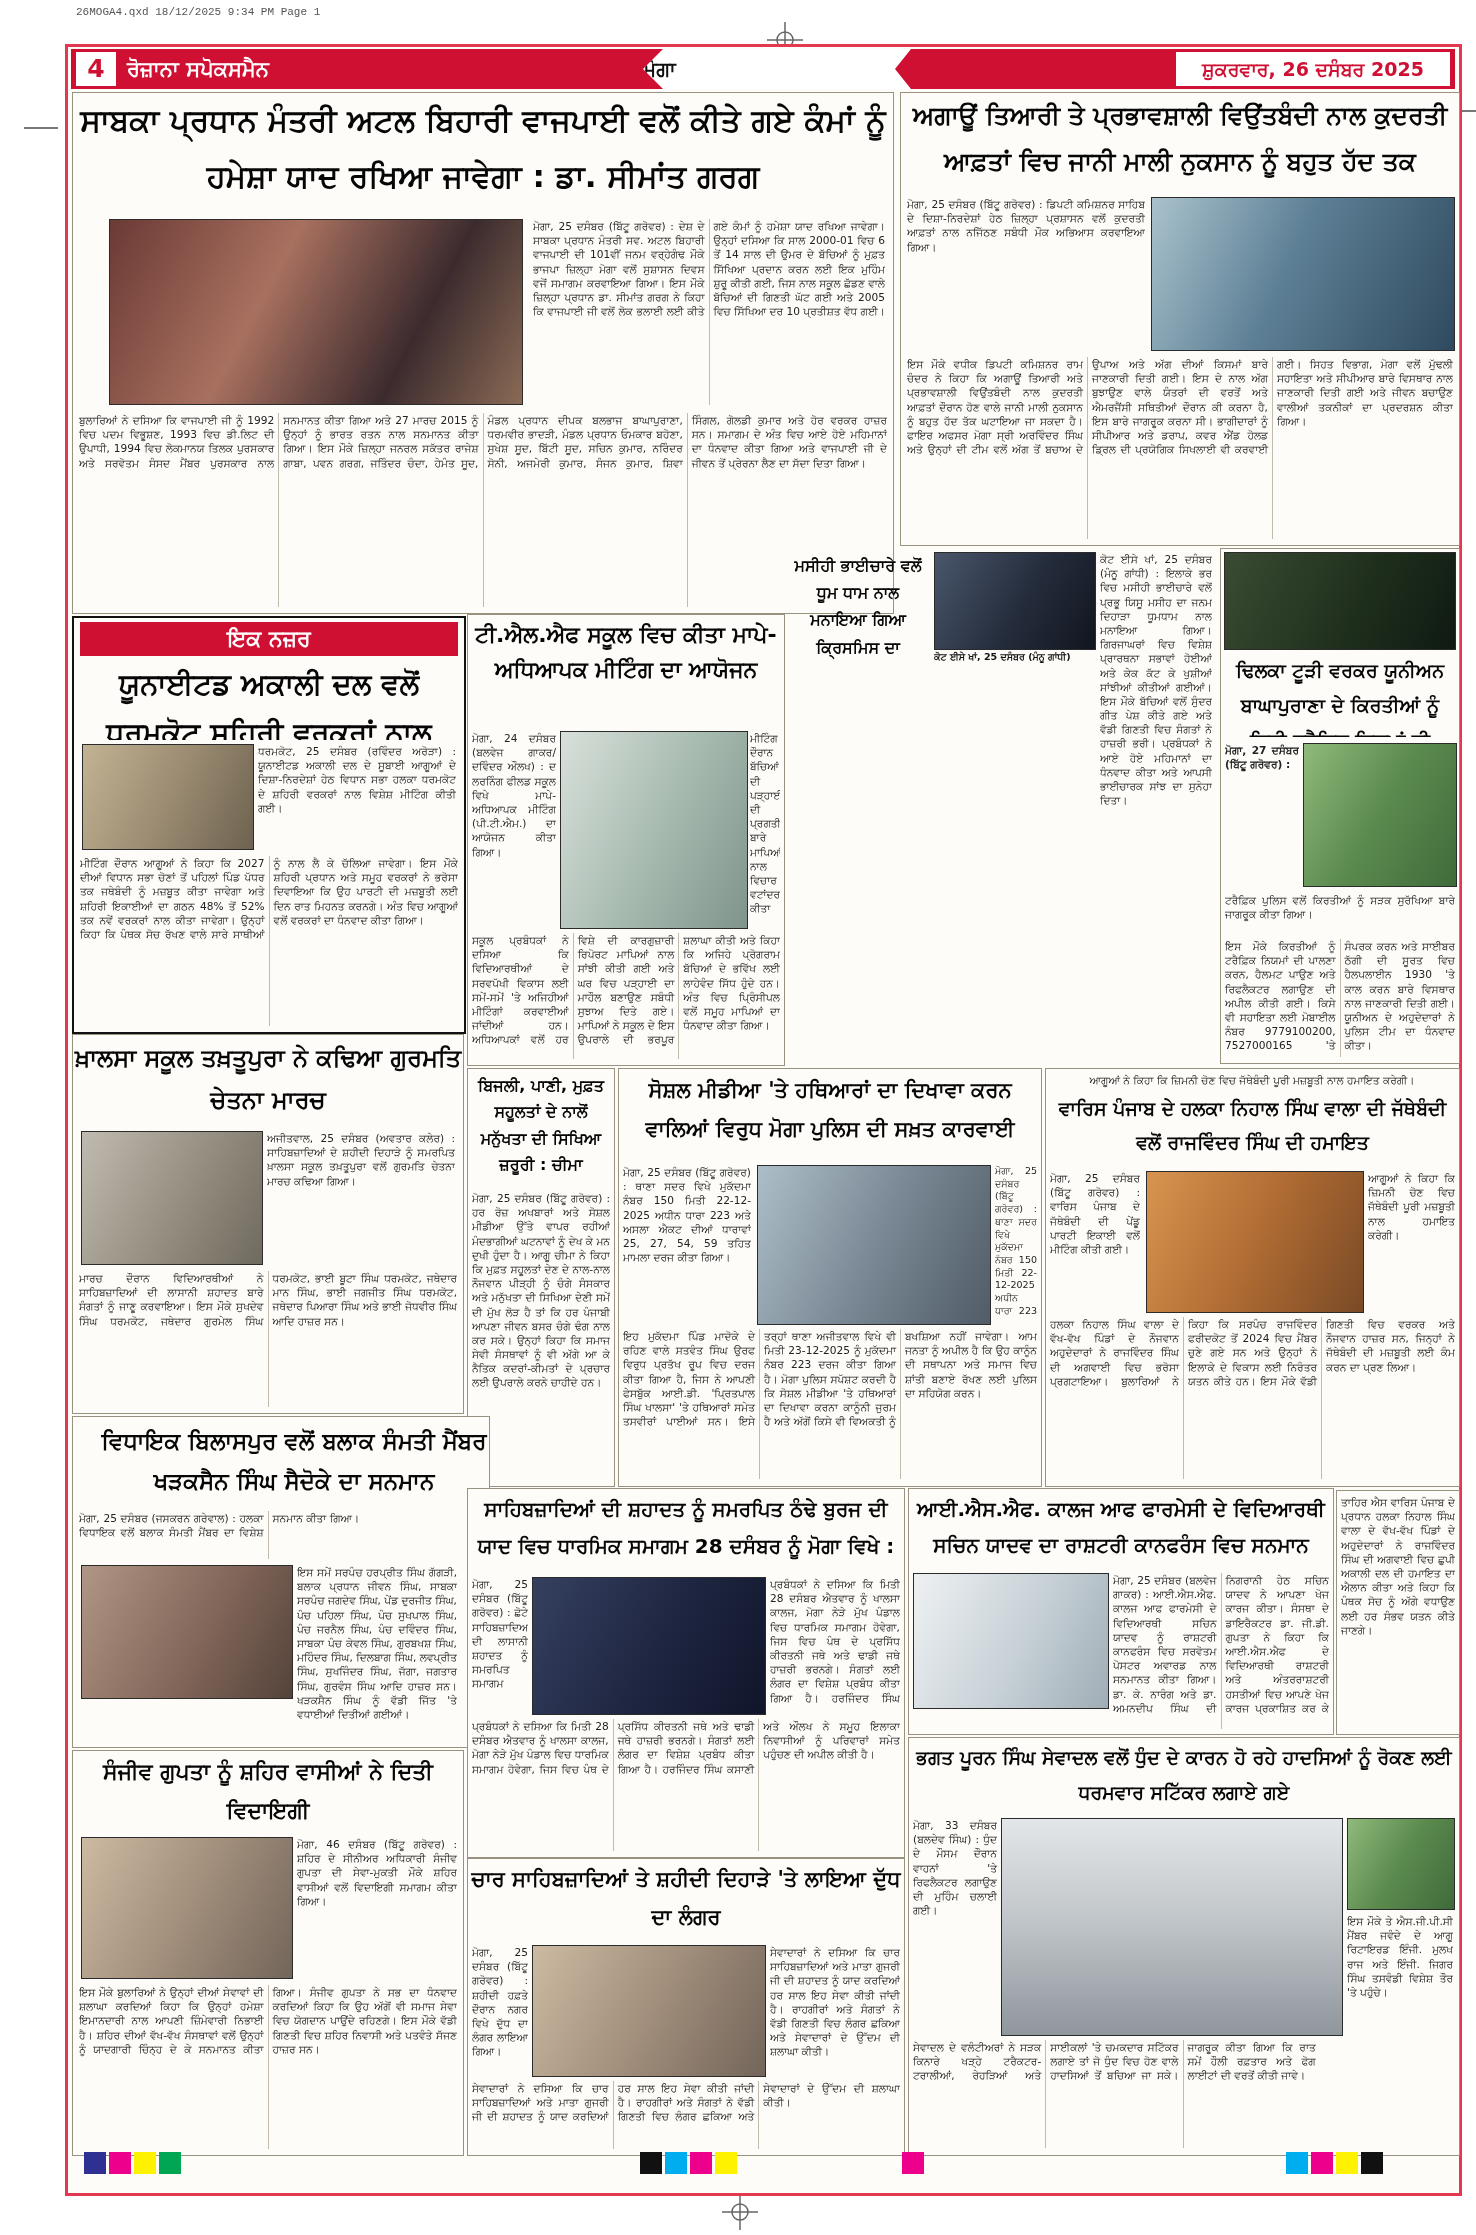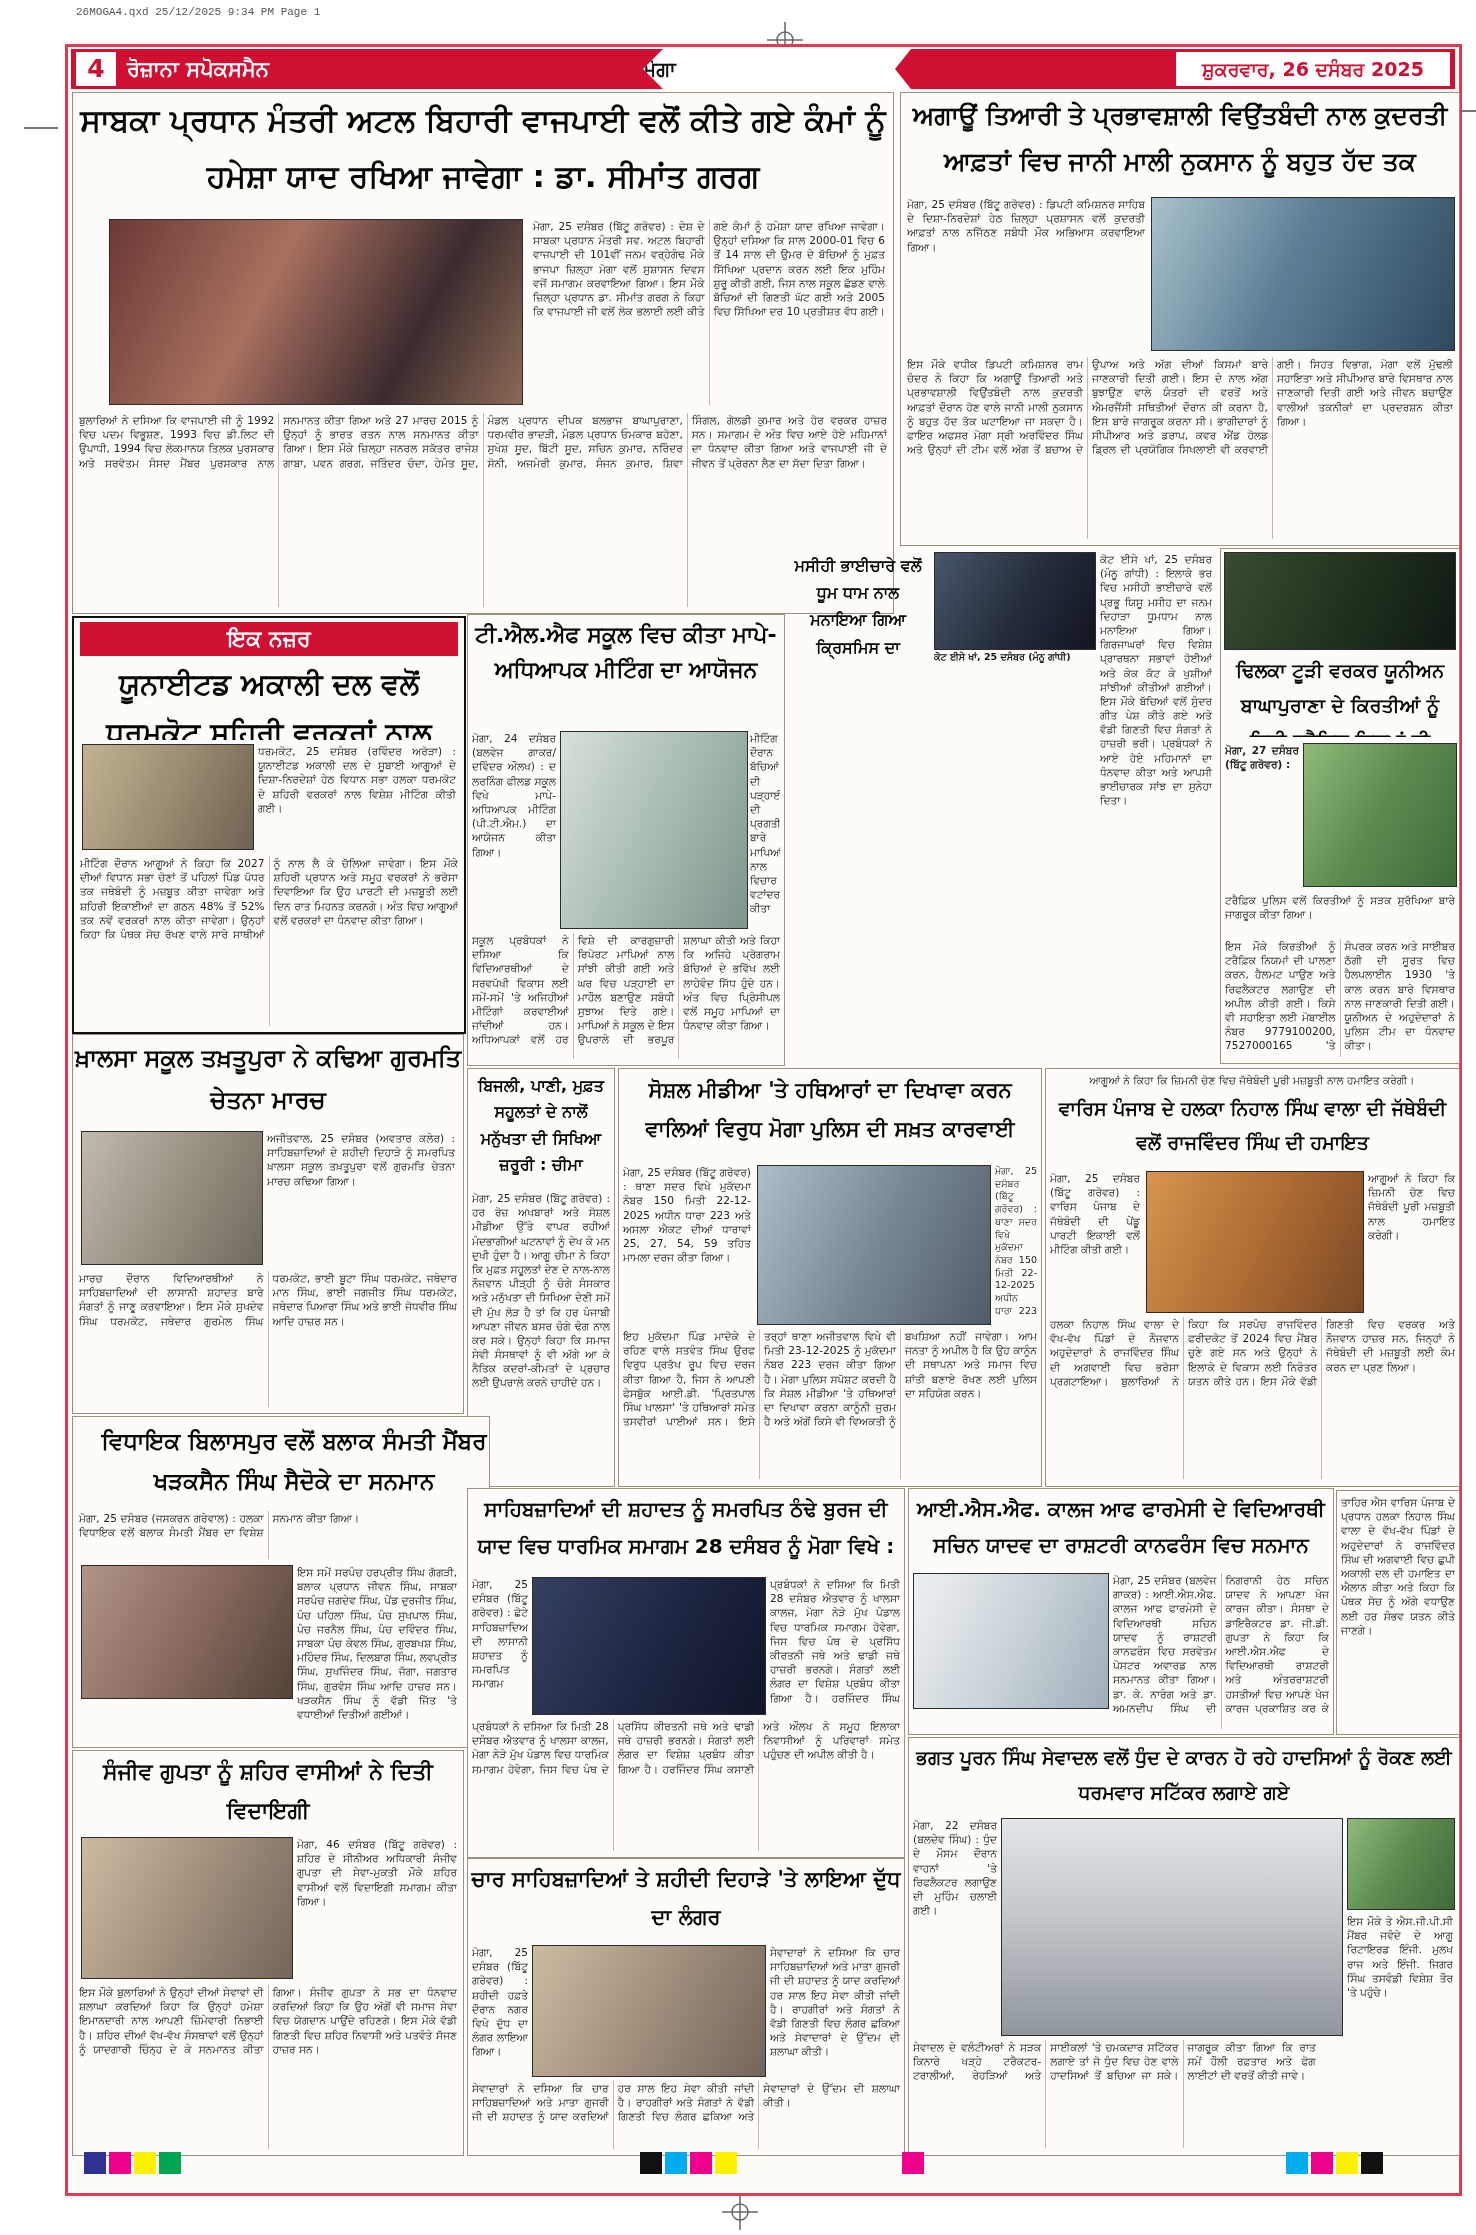--- a/index.html
+++ b/index.html
@@ -69,21 +69,21 @@
   .ph-stage{background:linear-gradient(118deg,#354060 0%,#1e2540 55%,#10152a 100%);}
   .ph-bright{background:linear-gradient(115deg,#eef1f3 0%,#c6d0d6 55%,#9fadb6 100%);}
   .ph-tent{background:linear-gradient(118deg,#cdbaa2 0%,#a28f7c 50%,#73655a 100%);}
   .ph-fog{background:linear-gradient(180deg,#e3e6e8 0%,#c2c7cb 45%,#8f969c 100%);}
   .sw{display:inline-block;width:22px;height:22px;margin-right:3px;}
   .swgroup{position:absolute;top:2152px;height:24px;}
 </style>
 </head>
 <body>
 
-<div class="prepress">26MOGA4.qxd  25/12/2025  9:34 PM  Page 1</div>
+<div class="prepress">26MOGA4.qxd  18/12/2025  9:34 PM  Page 1</div>
 
 <div class="regmark" style="left:767px;top:22px;">
   <svg width="36" height="36" viewBox="0 0 36 36">
       <circle cx="18" cy="18" r="8" fill="none" stroke="#666" stroke-width="1.5"></circle>
       <line x1="18" y1="0" x2="18" y2="36" stroke="#666" stroke-width="1.5"></line>
       <line x1="0" y1="18" x2="36" y2="18" stroke="#666" stroke-width="1.5"></line>
     </svg>
 </div>
 <div class="regmark" style="left:722px;top:2194px;">
   <svg width="36" height="36" viewBox="0 0 36 36">
@@ -221,21 +221,21 @@
 </div>
 
 <div class="story" style="left:908px;top:1488px;width:424px;height:245px;">
   <div class="hl" style="font-size:20px;line-height:1.8;height:76px;padding-top:2px;">ਆਈ.ਐਸ.ਐਫ. ਕਾਲਜ ਆਫ ਫਾਰਮੇਸੀ ਦੇ ਵਿਦਿਆਰਥੀ ਸਚਿਨ ਯਾਦਵ ਦਾ ਰਾਸ਼ਟਰੀ ਕਾਨਫਰੰਸ ਵਿਚ ਸਨਮਾਨ</div>
   <div class="ph ph-bright" style="left:4px;top:84px;width:194px;height:134px;"></div>
   <div class="bd c2" style="left:204px;top:84px;width:216px;height:156px;">ਮੋਗਾ, 25 ਦਸੰਬਰ (ਬਲਵੇਜ ਗਾਕਰ) : ਆਈ.ਐਸ.ਐਫ. ਕਾਲਜ ਆਫ ਫਾਰਮੇਸੀ ਦੇ ਵਿਦਿਆਰਥੀ ਸਚਿਨ ਯਾਦਵ ਨੂੰ ਰਾਸ਼ਟਰੀ ਕਾਨਫਰੰਸ ਵਿਚ ਸਰਵੋਤਮ ਪੋਸਟਰ ਅਵਾਰਡ ਨਾਲ ਸਨਮਾਨਤ ਕੀਤਾ ਗਿਆ। ਡਾ. ਕੇ. ਨਾਰੰਗ ਅਤੇ ਡਾ. ਅਮਨਦੀਪ ਸਿੰਘ ਦੀ ਨਿਗਰਾਨੀ ਹੇਠ ਸਚਿਨ ਯਾਦਵ ਨੇ ਆਪਣਾ ਖੋਜ ਕਾਰਜ ਕੀਤਾ। ਸੰਸਥਾ ਦੇ ਡਾਇਰੈਕਟਰ ਡਾ. ਜੀ.ਡੀ. ਗੁਪਤਾ ਨੇ ਕਿਹਾ ਕਿ ਆਈ.ਐਸ.ਐਫ ਦੇ ਵਿਦਿਆਰਥੀ ਰਾਸ਼ਟਰੀ ਅਤੇ ਅੰਤਰਰਾਸ਼ਟਰੀ ਹਸਤੀਆਂ ਵਿਚ ਆਪਣੇ ਖੋਜ ਕਾਰਜ ਪ੍ਰਕਾਸ਼ਿਤ ਕਰ ਕੇ ਸੰਸਥਾ ਦਾ ਨਾਮ ਰੌਸ਼ਨ ਕਰ ਰਹੇ ਹਨ।</div>
 </div>
 
 <div class="story" style="left:908px;top:1737px;width:550px;height:417px;">
   <div class="hl" style="font-size:19px;line-height:1.85;height:74px;padding-top:2px;">ਭਗਤ ਪੂਰਨ ਸਿੰਘ ਸੇਵਾਦਲ ਵਲੋਂ ਧੁੰਦ ਦੇ ਕਾਰਨ ਹੋ ਰਹੇ ਹਾਦਸਿਆਂ ਨੂੰ ਰੋਕਣ ਲਈ ਧਰਮਵਾਰ ਸਟਿੱਕਰ ਲਗਾਏ ਗਏ</div>
-  <div class="bd c1" style="left:4px;top:80px;width:84px;height:220px;">ਮੋਗਾ, 22 ਦਸੰਬਰ (ਬਲਦੇਵ ਸਿੰਘ) : ਧੁੰਦ ਦੇ ਮੌਸਮ ਦੌਰਾਨ ਵਾਹਨਾਂ 'ਤੇ ਰਿਫਲੈਕਟਰ ਲਗਾਉਣ ਦੀ ਮੁਹਿੰਮ ਚਲਾਈ ਗਈ।</div>
+  <div class="bd c1" style="left:4px;top:80px;width:84px;height:220px;">ਮੋਗਾ, 33 ਦਸੰਬਰ (ਬਲਦੇਵ ਸਿੰਘ) : ਧੁੰਦ ਦੇ ਮੌਸਮ ਦੌਰਾਨ ਵਾਹਨਾਂ 'ਤੇ ਰਿਫਲੈਕਟਰ ਲਗਾਉਣ ਦੀ ਮੁਹਿੰਮ ਚਲਾਈ ਗਈ।</div>
   <div class="ph ph-fog" style="left:92px;top:80px;width:340px;height:216px;"></div>
   <div class="ph ph-green" style="left:438px;top:80px;width:106px;height:90px;"></div>
   <div class="bd c1" style="left:438px;top:176px;width:106px;height:124px;">ਇਸ ਮੌਕੇ ਤੇ ਐਸ.ਜੀ.ਪੀ.ਸੀ ਮੈਂਬਰ ਜਵੰਦੇ ਦੇ ਆਗੂ ਰਿਟਾਇਰਡ ਇੰਜੀ. ਮੁਲਖ ਰਾਜ ਅਤੇ ਇੰਜੀ. ਜਿਗਰ ਸਿੰਘ ਤਸਵੰਡੀ ਵਿਸ਼ੇਸ਼ ਤੌਰ 'ਤੇ ਪਹੁੰਚੇ।</div>
   <div class="bd c4" style="left:4px;top:302px;width:540px;height:108px;">ਸੇਵਾਦਲ ਦੇ ਵਲੰਟੀਅਰਾਂ ਨੇ ਸੜਕ ਕਿਨਾਰੇ ਖੜ੍ਹੇ ਟਰੈਕਟਰ-ਟਰਾਲੀਆਂ, ਰੇਹੜਿਆਂ ਅਤੇ ਸਾਈਕਲਾਂ 'ਤੇ ਚਮਕਦਾਰ ਸਟਿੱਕਰ ਲਗਾਏ ਤਾਂ ਜੋ ਧੁੰਦ ਵਿਚ ਹੋਣ ਵਾਲੇ ਹਾਦਸਿਆਂ ਤੋਂ ਬਚਿਆ ਜਾ ਸਕੇ। ਜਾਗਰੂਕ ਕੀਤਾ ਗਿਆ ਕਿ ਰਾਤ ਸਮੇਂ ਹੌਲੀ ਰਫ਼ਤਾਰ ਅਤੇ ਫੋਗ ਲਾਈਟਾਂ ਦੀ ਵਰਤੋਂ ਕੀਤੀ ਜਾਵੇ।</div>
 </div>
 
 <div class="swgroup" style="left:84px;"><span class="sw" style="background: rgb(46, 49, 146);"></span><span class="sw" style="background: rgb(236, 0, 140);"></span><span class="sw" style="background: rgb(255, 242, 0);"></span><span class="sw" style="background: rgb(0, 166, 81);"></span></div>
 <div class="swgroup" style="left:640px;"><span class="sw" style="background: rgb(17, 17, 17);"></span><span class="sw" style="background: rgb(0, 174, 239);"></span><span class="sw" style="background: rgb(236, 0, 140);"></span><span class="sw" style="background: rgb(255, 242, 0);"></span></div>
 <div class="swgroup" style="left:902px;"><span class="sw" style="background: rgb(236, 0, 140);"></span></div>
 <div class="swgroup" style="left:1286px;"><span class="sw" style="background: rgb(0, 174, 239);"></span><span class="sw" style="background: rgb(236, 0, 140);"></span><span class="sw" style="background: rgb(255, 242, 0);"></span><span class="sw" style="background: rgb(17, 17, 17);"></span></div>

